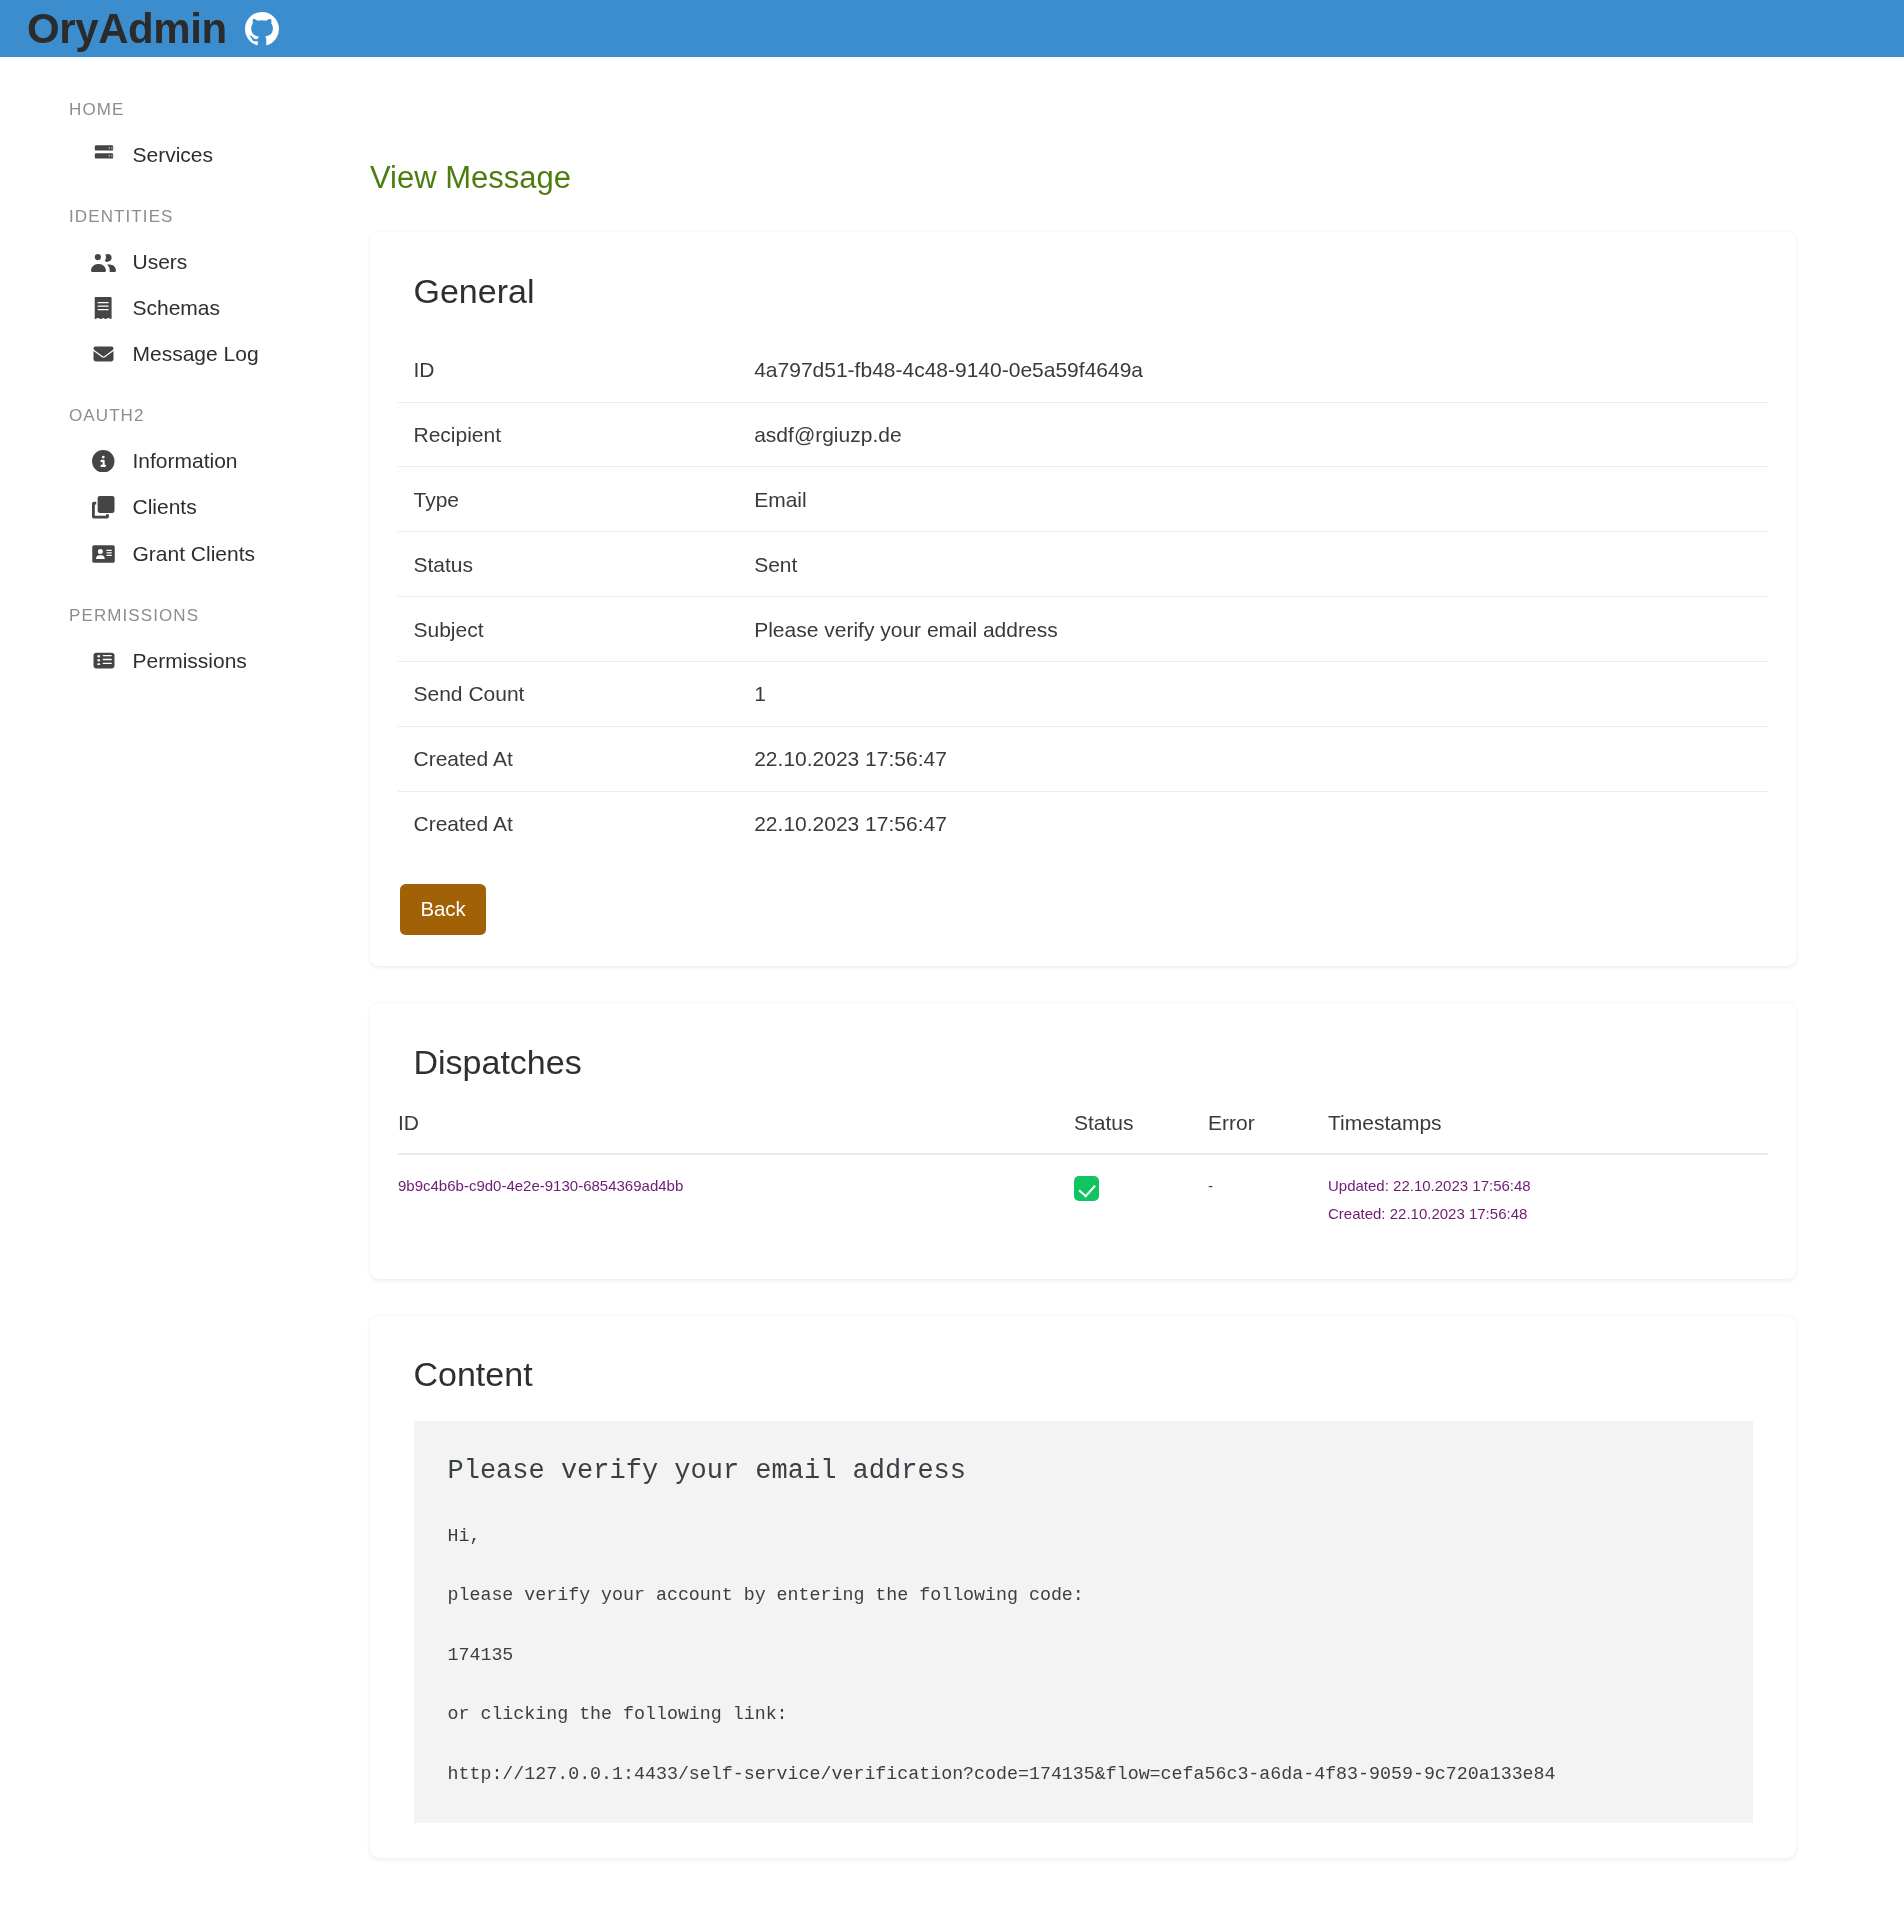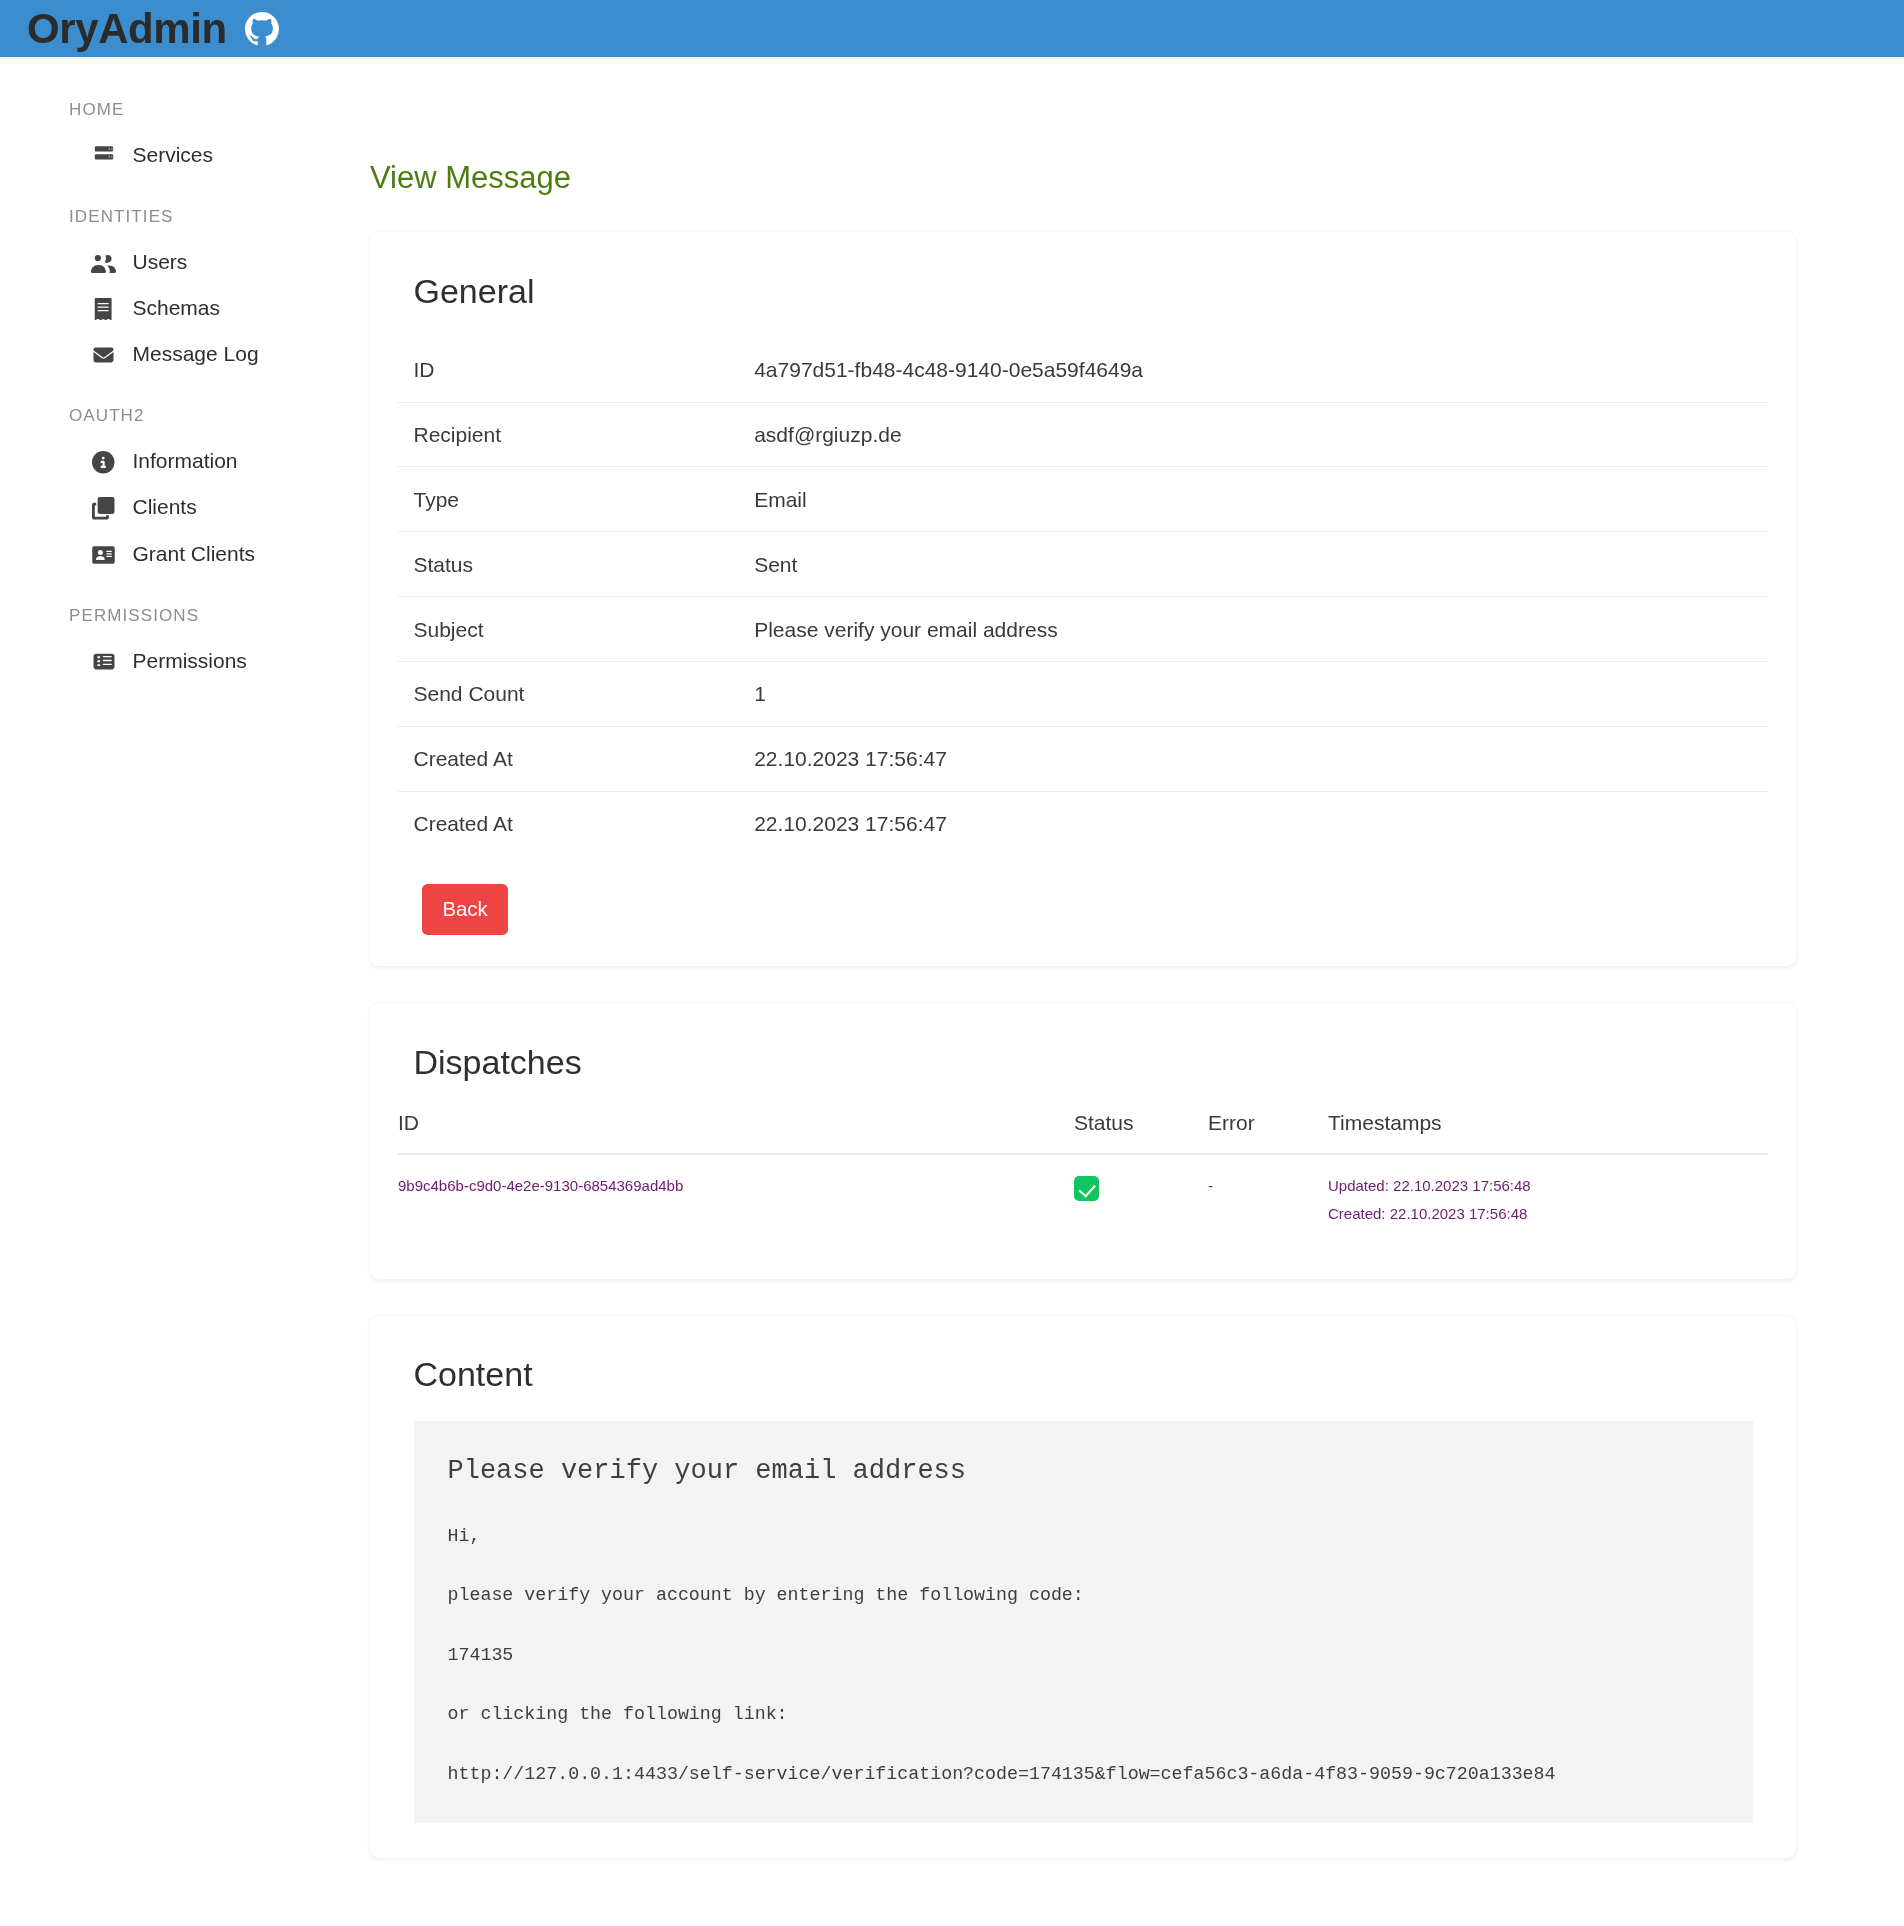--- a/index.html
+++ b/index.html
@@ -45,21 +45,21 @@
     letter-spacing: 1.1px;
     color: #8d8d8d;
     text-transform: uppercase;
     padding: 0 0 0 69px;
     margin: 0 0 8.5px 0;
     line-height: 1.6;
   }
   .nav-section-title.spaced { margin-top: 25px; }
   .nav-item {
     display: flex;
-    align-items: flex-end;
+    align-items: center;
     gap: 15.5px;
     padding: 10px 0 10px 90px;
     color: #2e2e2e;
     font-size: 21px;
     text-decoration: none;
     cursor: pointer;
   }
   .nav-icon {
     width: 27px; height: 24px;
     display: inline-flex; align-items: center; justify-content: center;
@@ -109,22 +109,22 @@
     border-bottom: 1.4px solid #ececec;
     vertical-align: top;
     line-height: 1.3;
   }
   table.kv tr:last-child td { border-bottom: none; }
   table.kv td.k { width: 352px; padding-left: 15.5px; }
   table.kv td.v { padding-left: 4.2px; }
 
   .btn-back {
     display: inline-block;
-    margin: 28px 0 0 24px;
-    background: #ef4444;
+    margin: 28px 0 0 2px;
+    background: #a16207;
     color: #ffffff;
     border: none;
     border-radius: 5.6px;
     font-family: "Liberation Sans", sans-serif;
     font-size: 20.4px;
     line-height: 1;
     padding: 15px 20.4px 16px 20.4px;
     cursor: pointer;
   }
 

